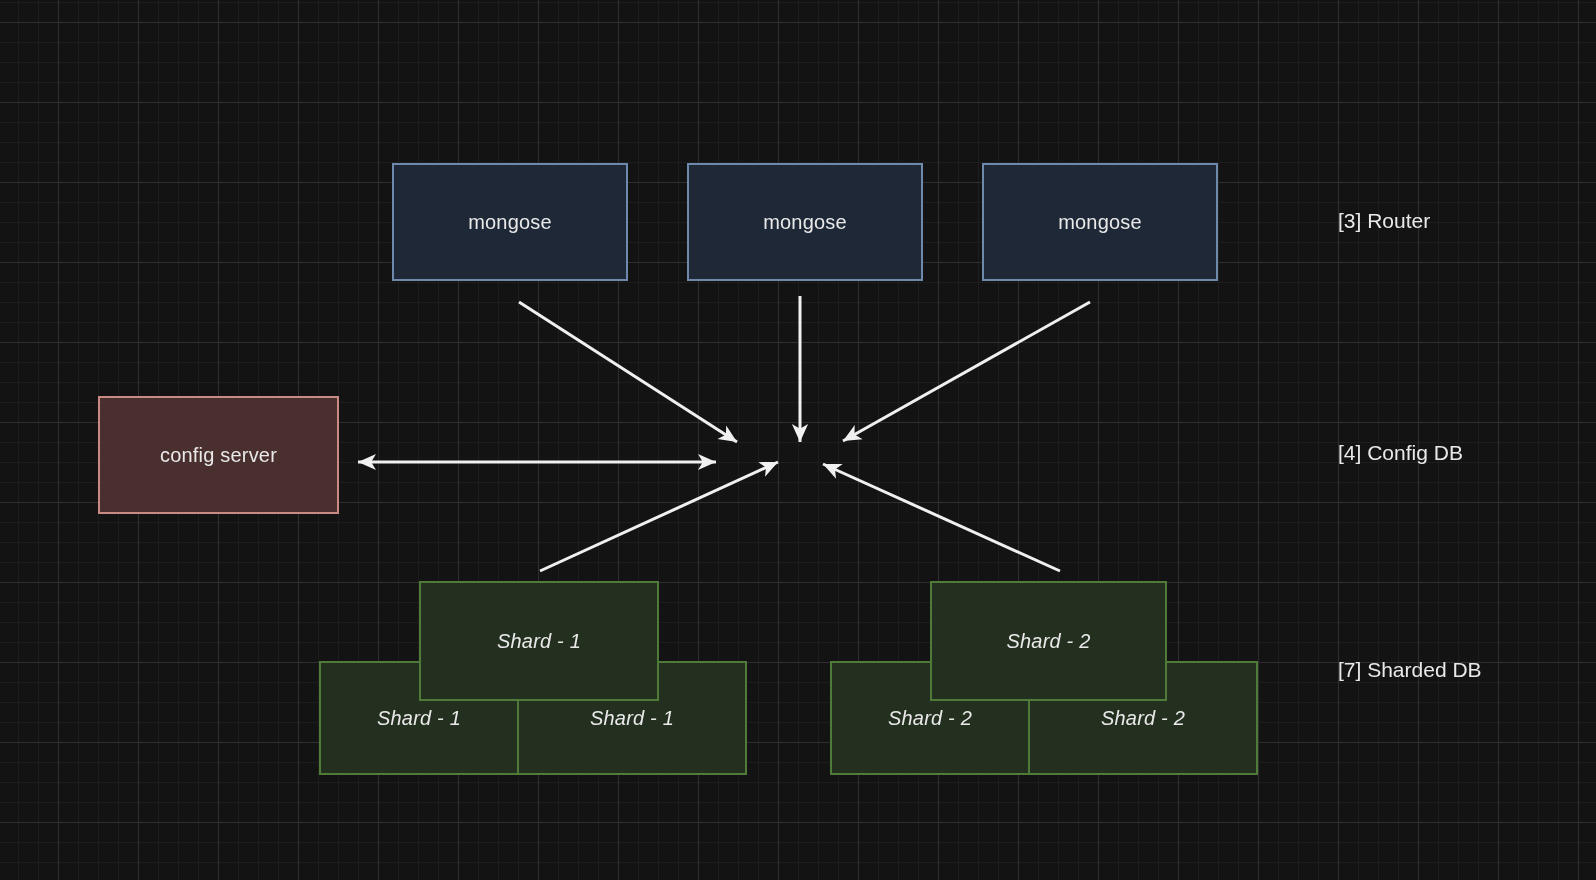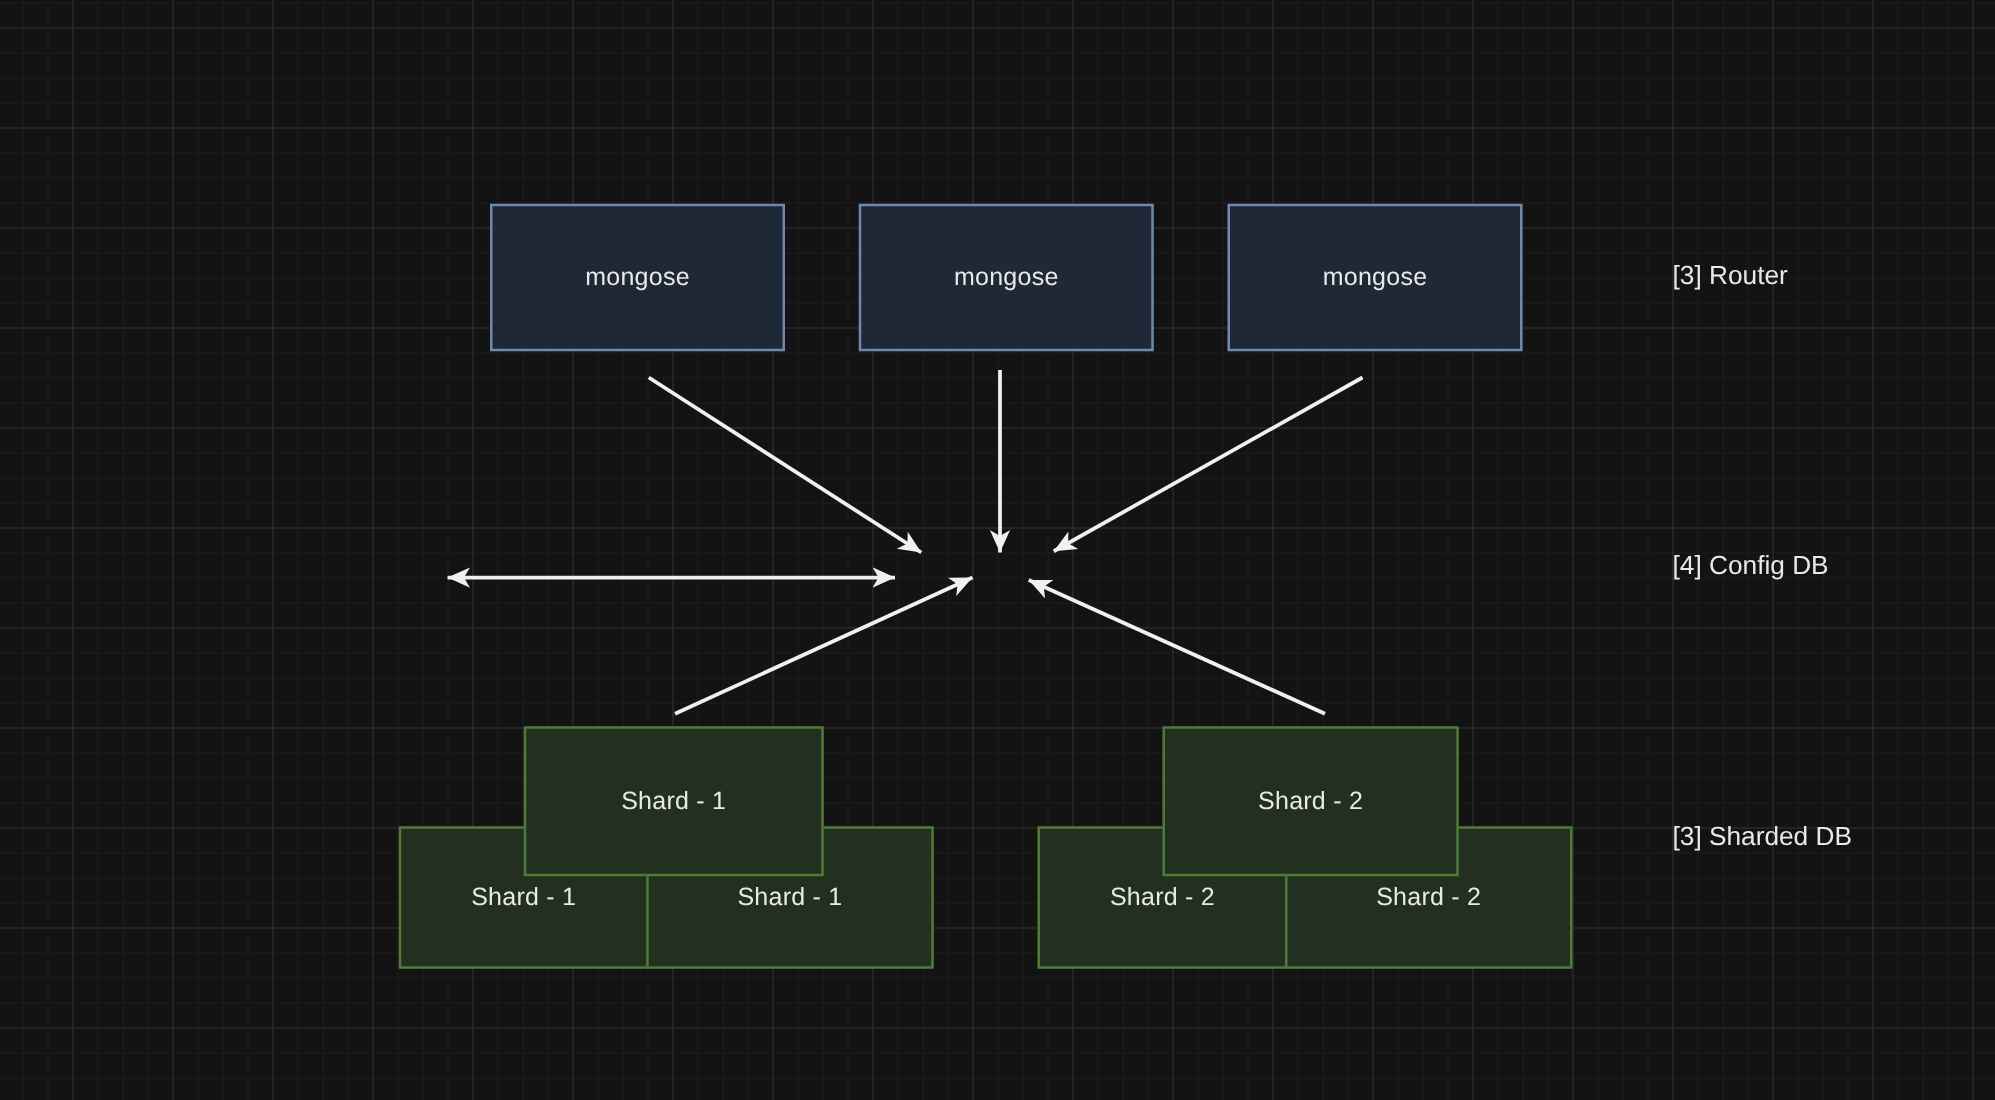--- a/index.html
+++ b/index.html
@@ -36,21 +36,21 @@
     position:absolute;box-sizing:border-box;
     display:flex;align-items:center;justify-content:center;
     border:2px solid;
   }
   .node .node-label{
     font-size:20px;color:var(--text-color);letter-spacing:0.2px;
     white-space:nowrap;
   }
   .router{background:var(--router-fill);border-color:var(--router-border);}
   .config{background:var(--config-fill);border-color:var(--config-border);}
-  .shard{background:var(--shard-fill);border-color:var(--shard-border);}
+  .shard{background:var(--shard-fill);border-color:var(--shard-border);font-style:italic;}
   .z1{z-index:1;} .z2{z-index:2;}
   .annotation{
     position:absolute;font-size:21px;color:var(--text-color);
     white-space:nowrap;z-index:4;
   }
   #arrows-layer{
     position:absolute;left:0;top:0;width:1596px;height:880px;
     z-index:3;pointer-events:none;
   }
   #arrows-layer .arrow-line{
@@ -66,20 +66,23 @@
   <div class="node router" style="left:392px;top:163px;width:236px;height:118px">
     <span class="node-label">mongose</span>
   </div>
   <div class="node router" style="left:687px;top:163px;width:236px;height:118px">
     <span class="node-label">mongose</span>
   </div>
   <div class="node router" style="left:982px;top:163px;width:236px;height:118px">
     <span class="node-label">mongose</span>
   </div>
 
+  <div class="node config" style="left:98px;top:396px;width:241px;height:118px">
+    <span class="node-label">config server</span>
+  </div>
 
   <div class="node shard z1" style="left:319px;top:661px;width:200px;height:114px">
     <span class="node-label">Shard - 1</span>
   </div>
   <div class="node shard z1" style="left:517px;top:661px;width:230px;height:114px">
     <span class="node-label">Shard - 1</span>
   </div>
   <div class="node shard z2" style="left:419px;top:581px;width:240px;height:120px">
     <span class="node-label">Shard - 1</span>
   </div>
@@ -89,21 +92,21 @@
   </div>
   <div class="node shard z1" style="left:1028px;top:661px;width:230px;height:114px">
     <span class="node-label">Shard - 2</span>
   </div>
   <div class="node shard z2" style="left:930px;top:581px;width:237px;height:120px">
     <span class="node-label">Shard - 2</span>
   </div>
 
   <div class="annotation" style="left:1338px;top:209px">[3] Router</div>
   <div class="annotation" style="left:1338px;top:441px">[4] Config DB</div>
-  <div class="annotation" style="left:1338px;top:658px">[3] Sharded DB</div>
+  <div class="annotation" style="left:1338px;top:658px">[7] Sharded DB</div>
 
   <svg id="arrows-layer" viewBox="0 0 1596 880" xmlns="http://www.w3.org/2000/svg">
     <defs>
       <marker id="ah" viewBox="0 0 6.5 6" markerWidth="6.5" markerHeight="6" refX="6" refY="3" orient="auto-start-reverse" markerUnits="strokeWidth">
         <path d="M0,0.3 L6,3 L0,5.7 L1.6,3 Z" fill="#f0f0f0"></path>
       </marker>
     </defs>
   <line x1="519" y1="302" x2="737" y2="442" class="arrow-line" marker-end="url(#ah)"></line>
       <line x1="800" y1="296" x2="800" y2="442" class="arrow-line" marker-end="url(#ah)"></line>
       <line x1="1090" y1="302" x2="843" y2="441" class="arrow-line" marker-end="url(#ah)"></line>

